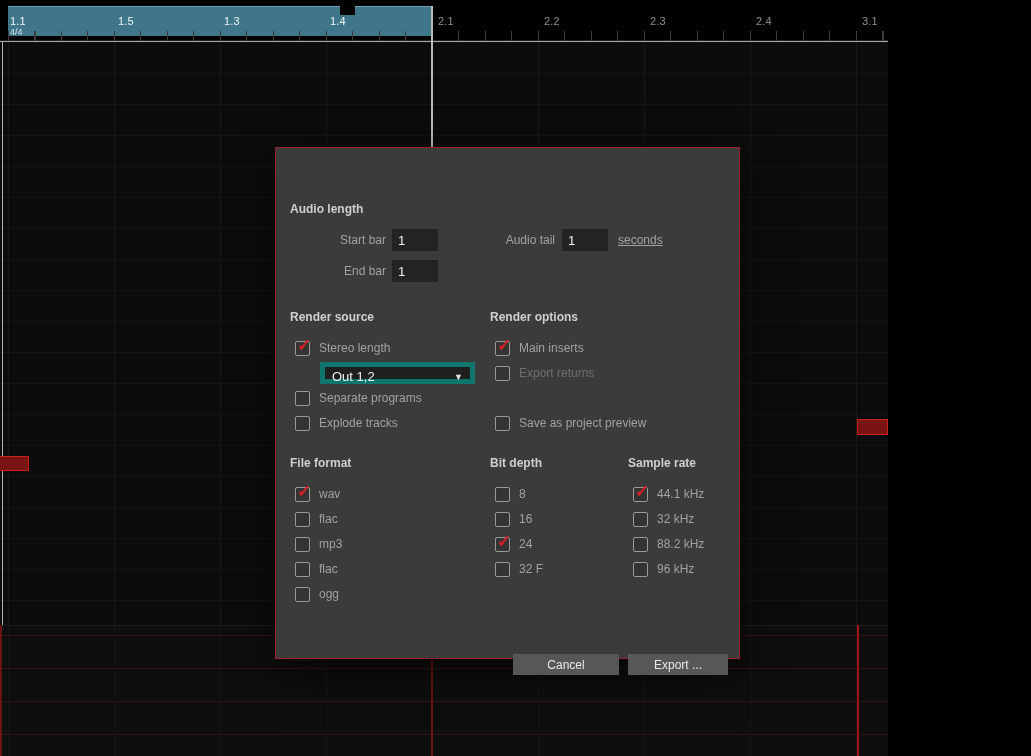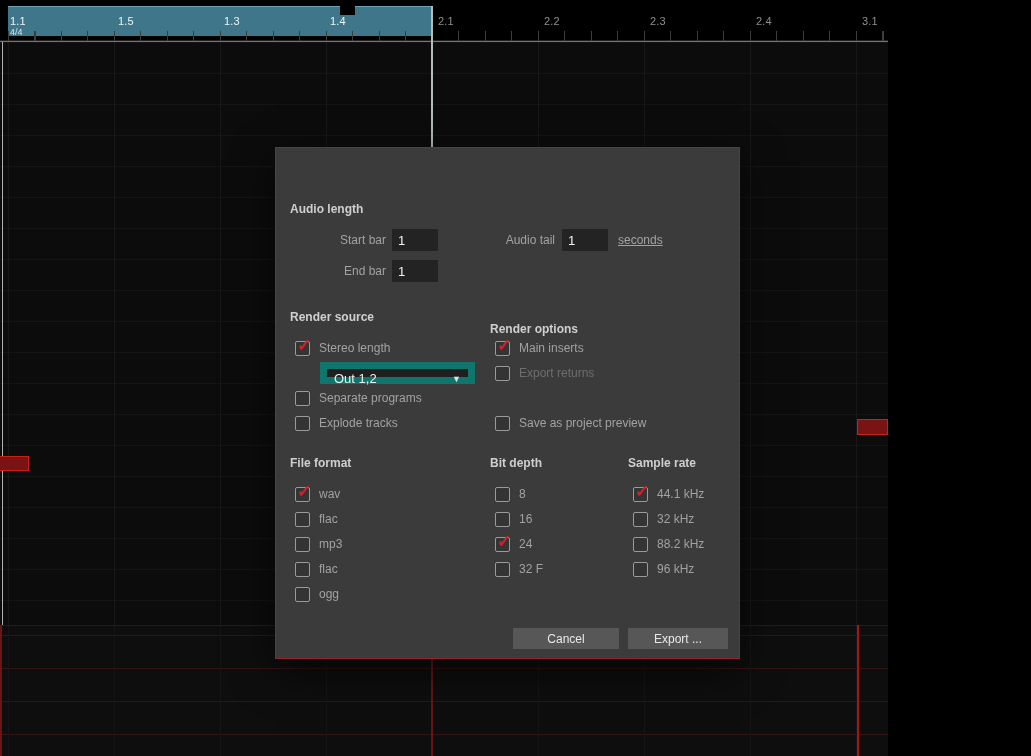--- a/index.html
+++ b/index.html
@@ -1,19 +1,19 @@
 <!DOCTYPE html>
 <html><head>
 <meta charset="utf-8">
 <style>
   * { margin:0; padding:0; box-sizing:border-box; }
   html,body { background:#000; }
   body { font-family:"Liberation Sans", sans-serif; }
 
-  .stage { position:relative; width:888px; height:756px; background:#737373; overflow:hidden; }
+  .stage { position:relative; width:888px; height:756px; background:#a3a3a3; overflow:hidden; }
 
   
   .ruler { position:absolute; left:0; top:0; width:100%; height:41px; background:#000; border-bottom:1px solid #232323; }
   .loop-region { position:absolute; left:8px; top:6px; width:424px; height:30px; background:#40768a; border-top:1px solid #6ba2b5; }
   .marker-notch { position:absolute; left:340px; top:6px; width:15px; height:9px; background:#000; }
   .ruler-ticks { position:absolute; left:0; top:31px; width:100%; height:10px;
      background-image:repeating-linear-gradient(90deg,#3d3d3d 0 1px,transparent 1px 26.5px);
      background-position:8px 0; }
   .tick-label { position:absolute; top:15px; font-size:11px; color:#8f8f8f; letter-spacing:.2px; }
   .tick-label.hl { color:#eef4f6; }
@@ -49,32 +49,32 @@
   .titlebar { position:absolute; left:0; top:0; width:100%; height:32px; background:#9e1b2f; }
   .titlebar .t { position:absolute; left:16px; top:0; line-height:32px; font-size:15px; color:#f2f2f2; }
 
   .heading { position:absolute; font-size:12px; font-weight:700; color:#cfcfcf; }
   .flabel  { position:absolute; font-size:12px; color:#a2a2a2; line-height:22px; text-align:right; }
   .unit    { position:absolute; font-size:12px; color:#a2a2a2; line-height:22px;text-decoration:underline; }
   .field   { position:absolute; width:46px; height:22px; background:#232323; border:none; outline:none;
              color:#f0f0f0; font-size:13px; padding-left:6px; font-family:inherit; }
 
   .dropdown { position:absolute; left:44px; top:214px; width:155px; height:22px; background:#1f1f1f;
-              border:7px solid #0f766e; color:#f0f0f0; font-size:13px; line-height:20px; padding-left:7px; cursor:pointer; }
+              border:5px solid #0f766e; color:#f0f0f0; font-size:13px; line-height:20px; padding-left:7px; cursor:pointer; }
   .dropdown .arrow { position:absolute; right:7px; top:1px; font-size:9px; line-height:19px; color:#e2e2e2; }
 
   .cb-row { position:absolute; height:22px; display:flex; align-items:center; gap:9px; cursor:pointer; }
   .cb { position:relative; width:15px; height:15px; border:1px solid #9a9a9a; border-radius:2px; background:#343434; flex:0 0 auto; }
   .cb .glyph { display:none; position:absolute; left:1px; top:-7px; font-size:17px; font-weight:700; color:#d5202a; }
   .cb.checked .glyph { display:block; }
   .cb-label { font-size:12px; color:#a2a2a2; white-space:nowrap; }
   .cb-row.dim .cb-label { color:#6e6e6e; }
 
   .btn { position:absolute; height:21px; background:#575757; border:none; color:#e8e8e8; font-size:12px;
-         font-family:inherit; cursor:pointer; }
+         font-family:inherit; cursor:pointer;margin-top:26px; }
   .btn-cancel { left:237px; top:480px; width:106px; }
   .btn-export { left:352px; top:480px; width:100px; }
 </style>
 </head>
 <body>
 
 <div class="stage">
 
   <div class="ruler">
     <div class="loop-region"></div>
@@ -136,21 +136,21 @@
     <div class="cb-row" style="left:19px;top:239px">
       <span class="cb"></span>
       <span class="cb-label">Separate programs</span>
     </div>
 
     <div class="cb-row" style="left:19px;top:264px">
       <span class="cb"></span>
       <span class="cb-label">Explode tracks</span>
     </div>
 
-    <span class="heading" style="left:214px;top:174px">Render options</span>
+    <span class="heading" style="left:214px;top:162px">Render options</span>
 
     <div class="cb-row" style="left:219px;top:189px">
       <span class="cb checked">
           <span class="glyph">✓</span>
         </span>
       <span class="cb-label">Main inserts</span>
     </div>
 
     <div class="cb-row dim" style="left:219px;top:214px">
       <span class="cb"></span>

